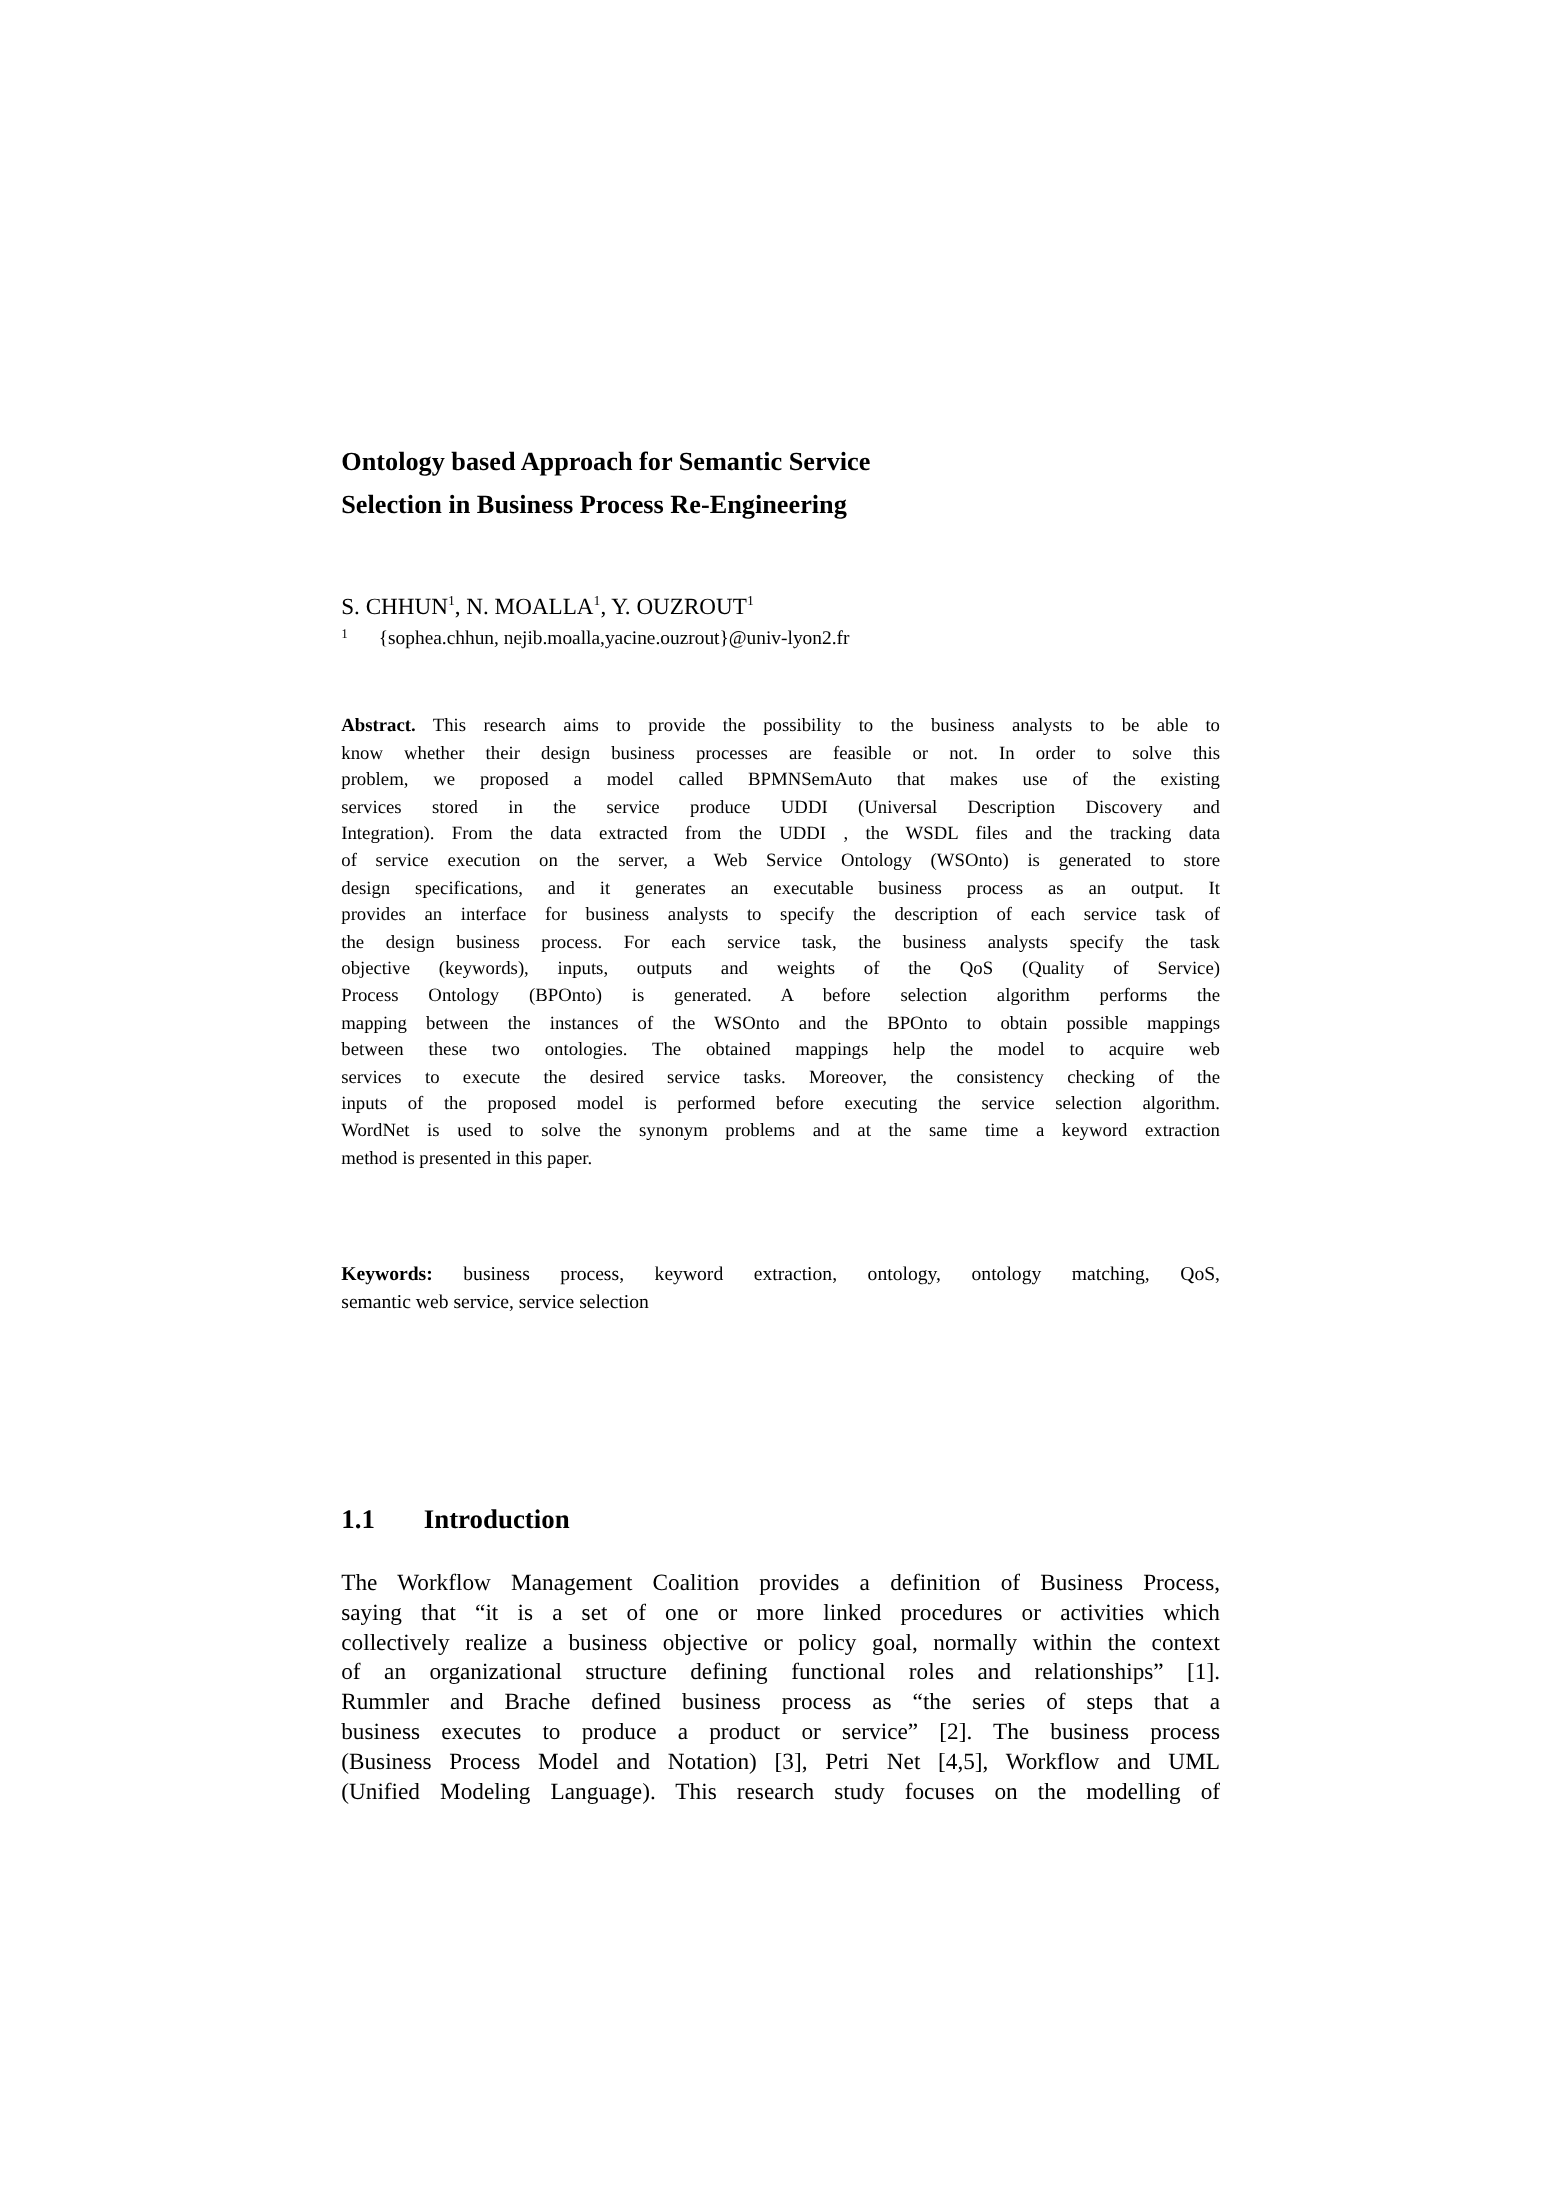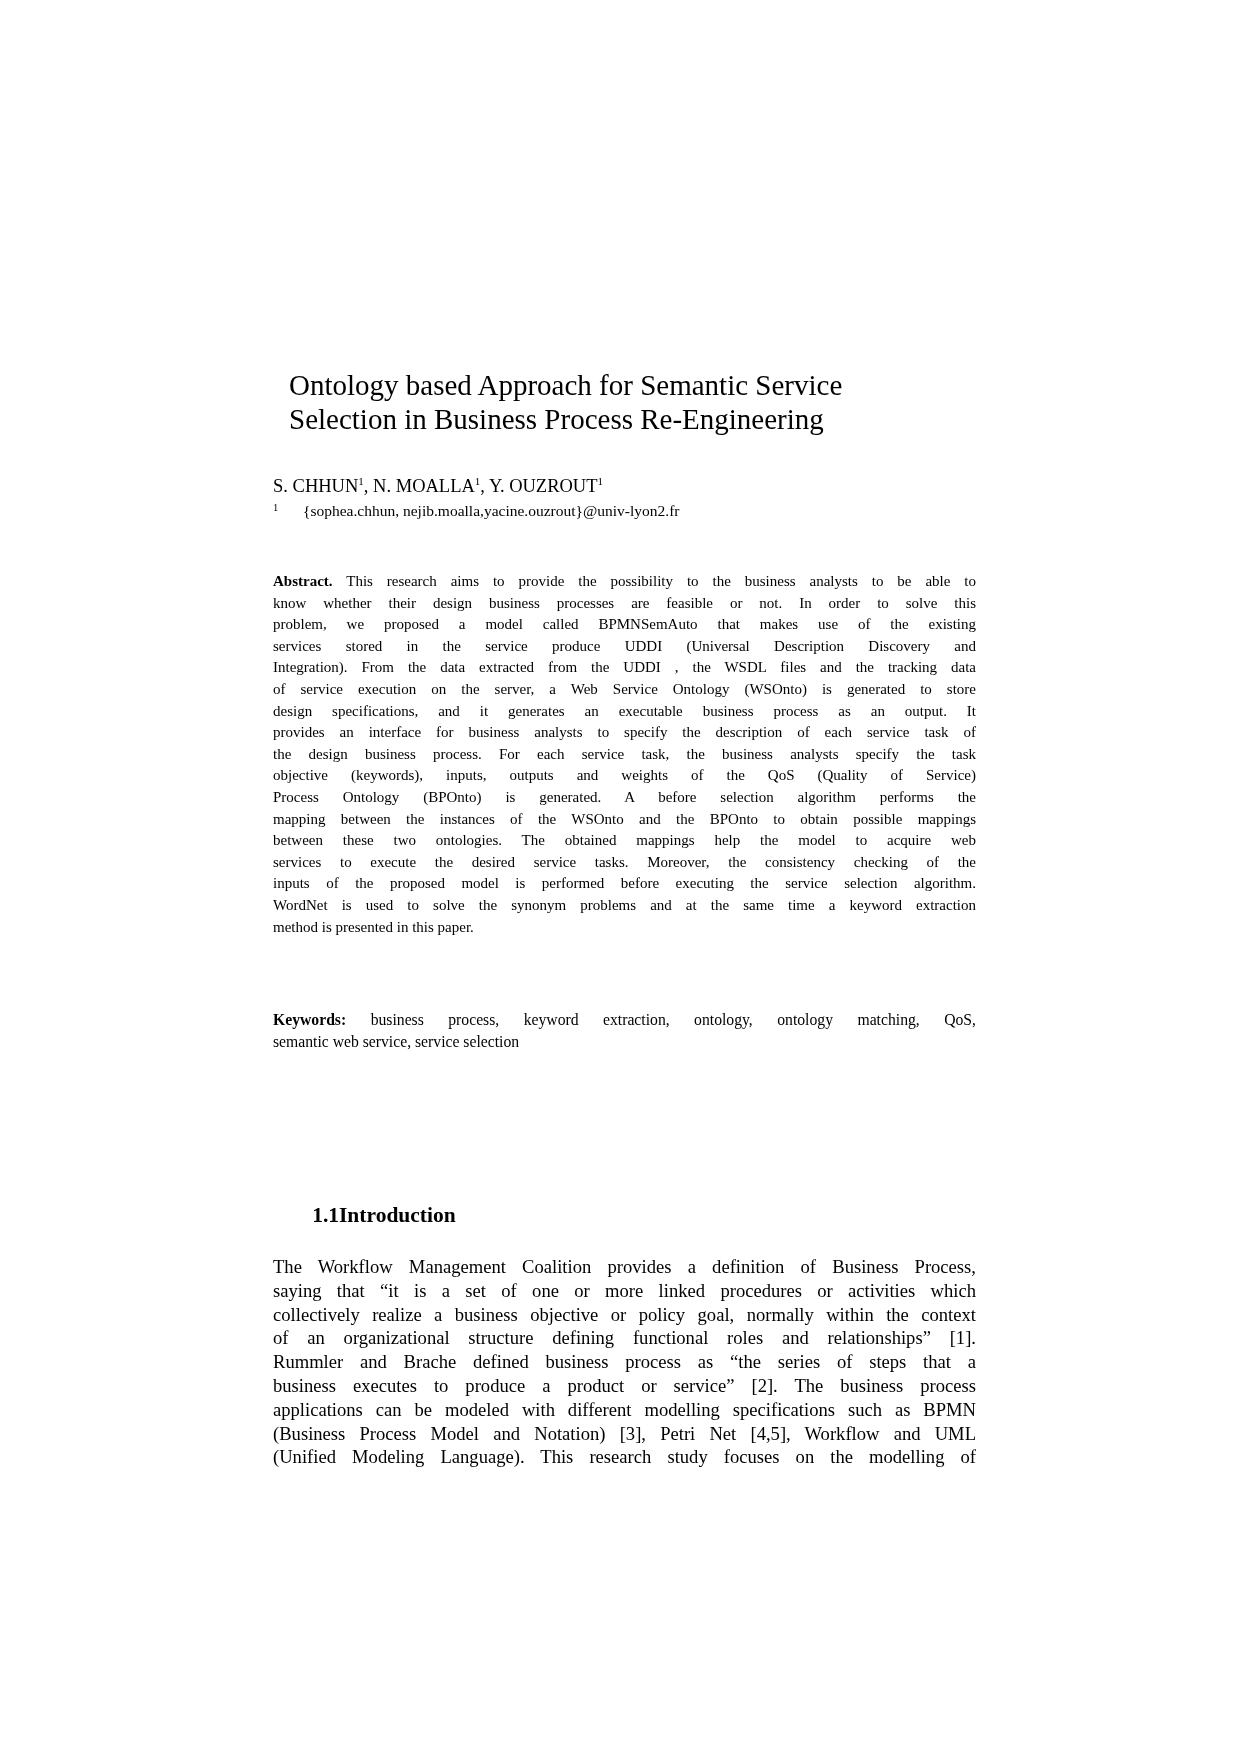--- a/index.html
+++ b/index.html
@@ -1,28 +1,28 @@
 <!DOCTYPE html>
 <html><head>
 <meta charset="utf-8">
 <style>
   html, body { margin: 0; padding: 0; background: #ffffff; }
   body { width: 1240px; height: 1755px; position: relative; overflow: hidden; color: #000; font-family: "Liberation Serif", serif; }
   .page { position: absolute; left: 0; top: 0; width: 1240px; height: 1755px; }
   .col { position: absolute; left: 273px; width: 703px; }
-  .title { top: 352px; font-size: 29px; font-weight: normal; line-height: 34px; margin: 16px; }
+  .title { top: 352px; font-size: 21px; font-weight: bold; line-height: 34px; margin: 0; }
   .authors { top: 475px; font-size: 18.5px; line-height: 22px; }
   .authors sup { font-size: 11px; vertical-align: 7px; line-height: 0; }
   .affil { top: 498px; font-size: 15.5px; line-height: 20px; }
   .affil .mark { display: inline-block; width: 30px; font-size: 10.5px; vertical-align: 5px; }
   .abstract { top: 571px; font-size: 15px; line-height: 21.6px; text-align: justify; margin: 0; }
   .abstract b { font-weight: bold; }
   .keywords { top: 1009px; font-size: 15.7px; line-height: 21.6px; text-align: justify; margin: 0; }
   .section-heading { top: 1202px; font-size: 21.5px; font-weight: bold; line-height: 26px; margin: 0; }
-  .section-heading .num { display: inline-block; width: 66px; text-align: right; }
+  .section-heading .num { display: inline-block; width: 66px; }
   .intro { top: 1255px; font-size: 18.6px; line-height: 23.8px; text-align: justify; margin: 0; }
   .jline { display: block; text-align: justify; text-align-last: justify; height: 21.6px; white-space: nowrap; }
   .intro .jline { height: 23.8px; }
   .jline.last { text-align-last: left; }
 </style>
 </head>
 <body>
 
 <div class="page">
 
@@ -68,18 +68,17 @@
     <span class="num">1.1</span><span>Introduction</span>
   </h2>
 
   <div class="col intro">
     <span class="jline">The Workflow Management Coalition provides a definition of Business Process,</span>
     <span class="jline">saying that “it is a set of one or more linked procedures or activities which</span>
     <span class="jline">collectively realize a business objective or policy goal, normally within the context</span>
     <span class="jline">of an organizational structure defining functional roles and relationships” [1].</span>
     <span class="jline">Rummler and Brache defined business process as “the series of steps that a</span>
     <span class="jline">business executes to produce a product or service” [2]. The business process</span>
-    <span class="jline">applications can be modeled with different modelling specifications such as BPMN</span>
     <span class="jline">(Business Process Model and Notation) [3], Petri Net [4,5], Workflow and UML</span>
     <span class="jline">(Unified Modeling Language). This research study focuses on the modelling of</span>
   </div>
 
 </div>
 
 </body></html>

